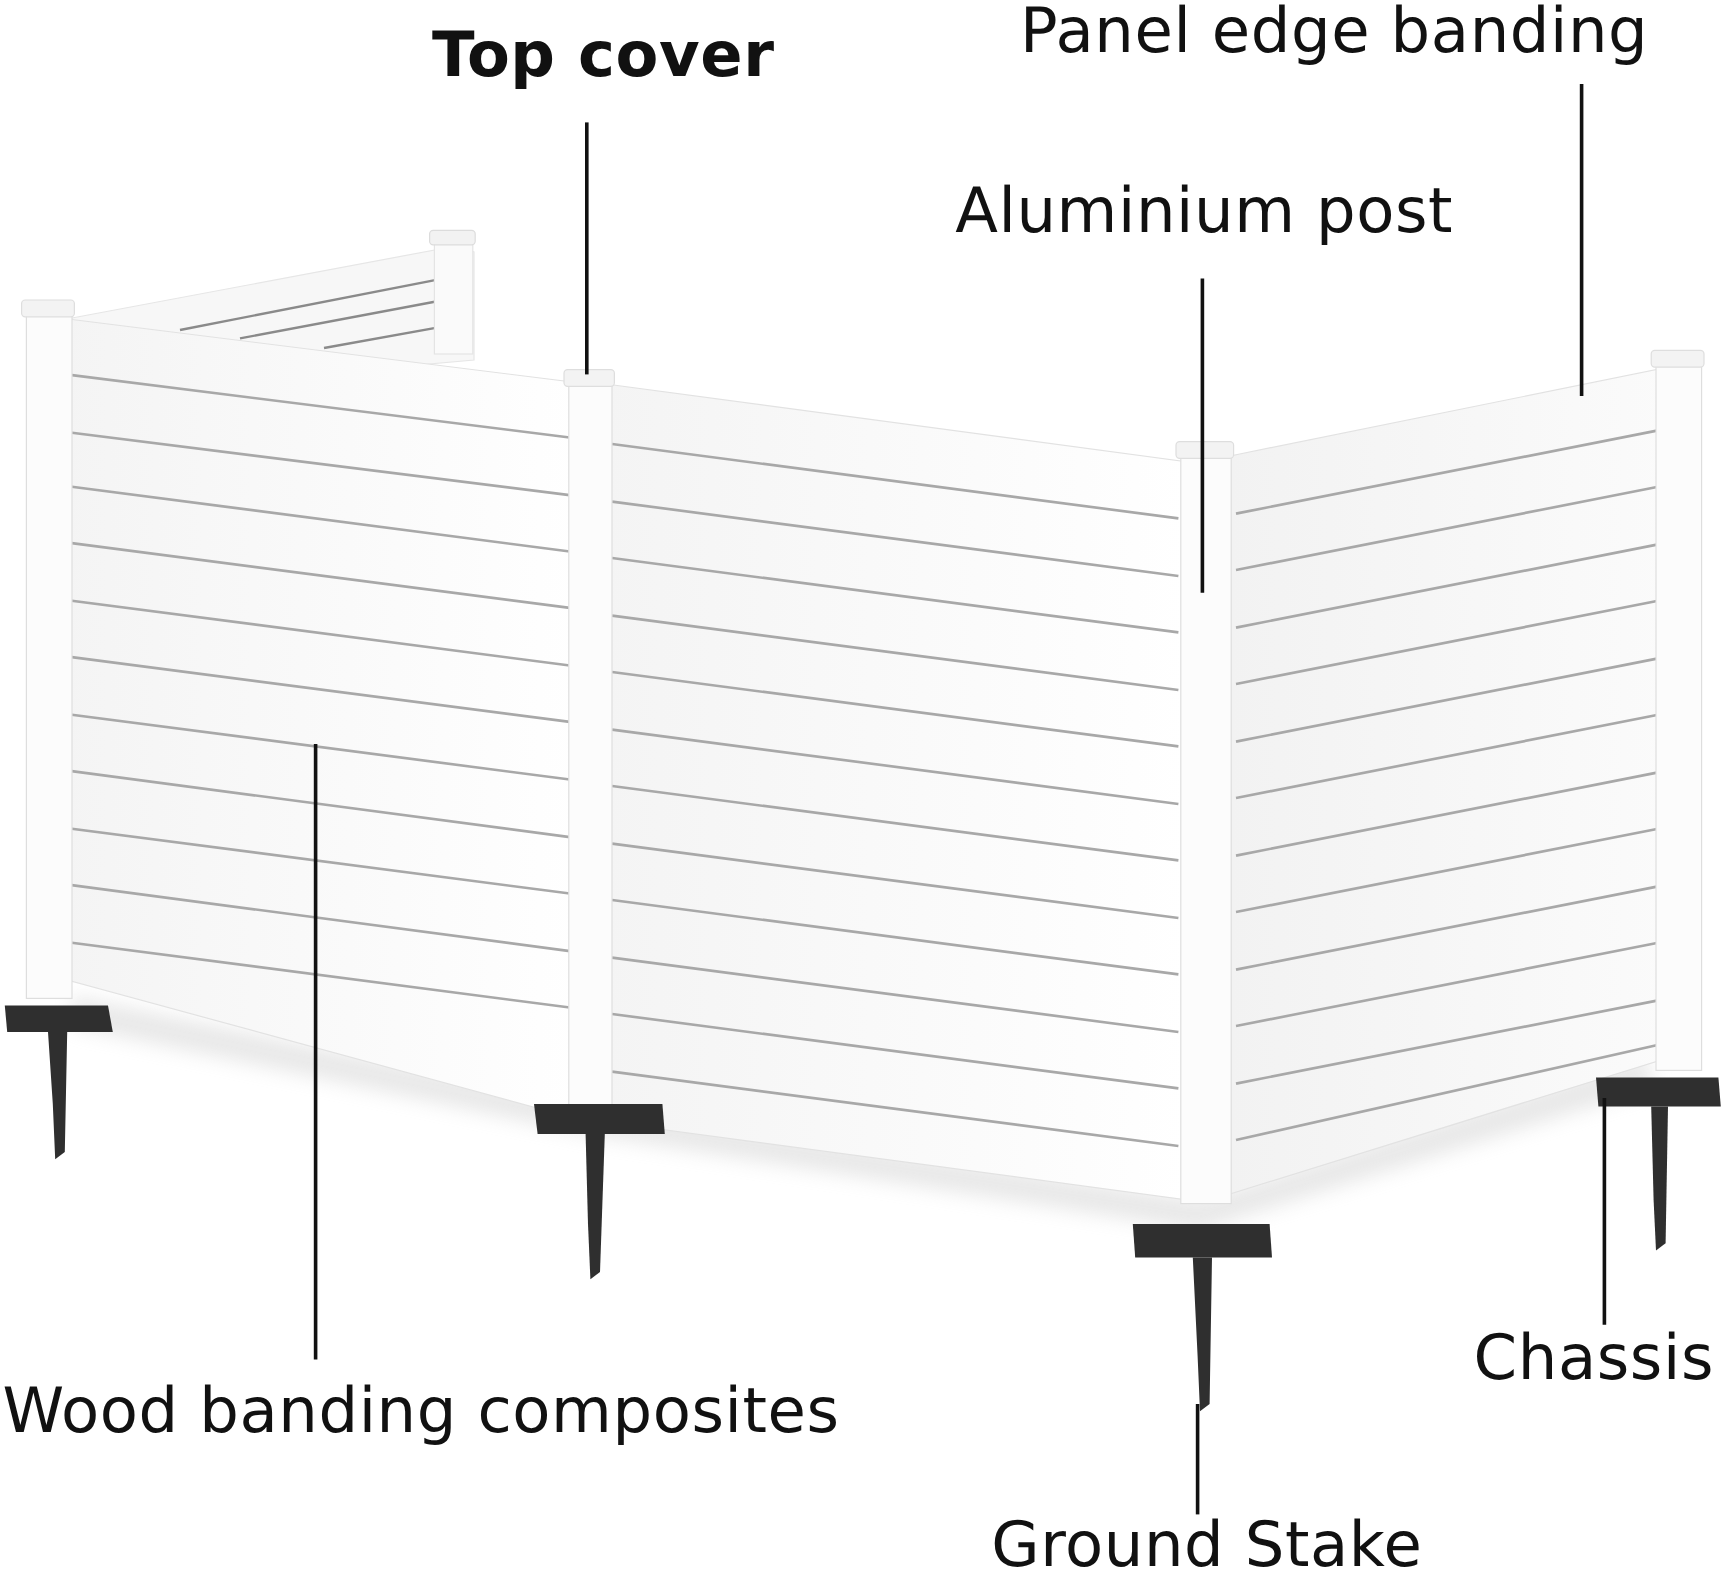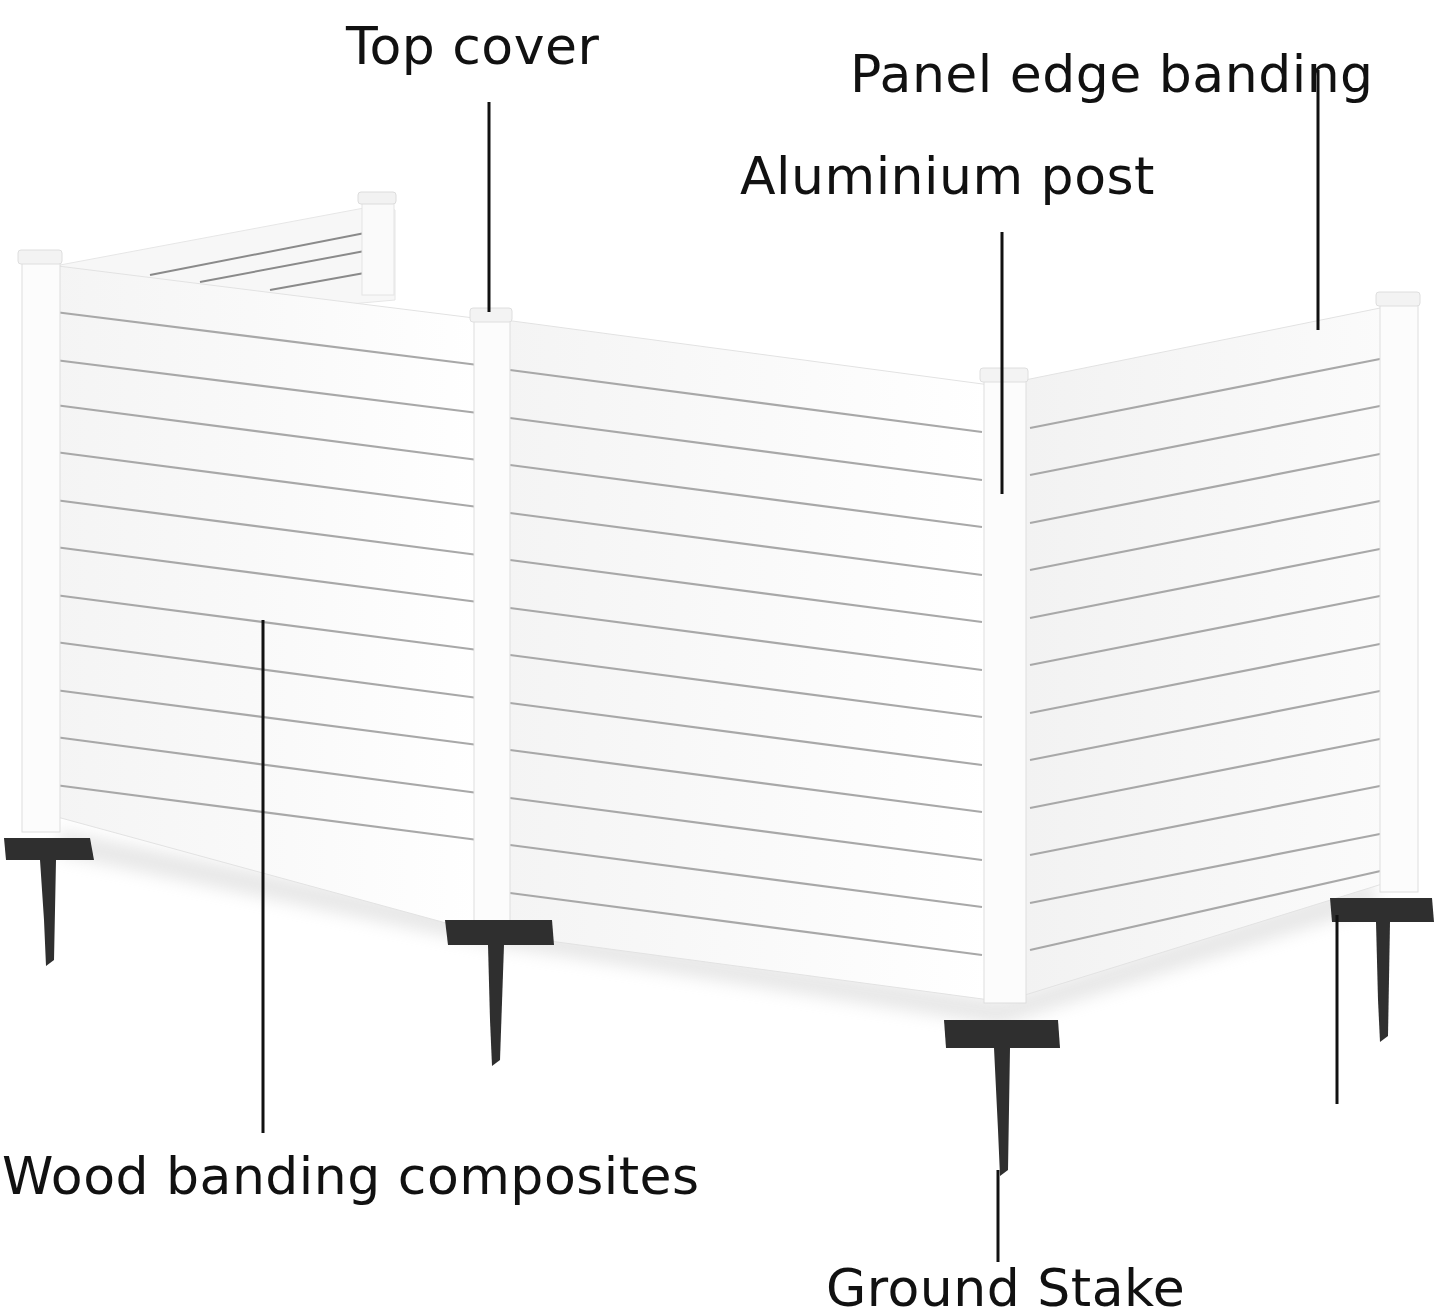--- a/index.html
+++ b/index.html
@@ -124,18 +124,19 @@
     <g stroke="#111111" stroke-width="3">
       <line x1="489" y1="102" x2="489" y2="312"></line>
       <line x1="1318" y1="70" x2="1318" y2="330"></line>
       <line x1="1002" y1="232" x2="1002" y2="494"></line>
       <line x1="263" y1="620" x2="263" y2="1133"></line>
       <line x1="998" y1="1170" x2="998" y2="1262"></line>
       <line x1="1337" y1="915" x2="1337" y2="1104"></line>
     </g>
   </svg>
 
-  <div class="label" style="left:346px; top:20px;">Top cover</div>
-  <div class="label" style="left:850px; top:0px;margin-top:48px;">Panel edge banding</div>
-  <div class="label" style="left:740px; top:150px;text-align:right;">Aluminium post</div>
+  <div class="label" style="left:360px; top:20px;font-weight:bold;">Top cover</div>
+  <div class="label" style="left:850px; top:0px;">Panel edge banding</div>
+  <div class="label" style="left:796px; top:150px;text-align:right;">Aluminium post</div>
   <div class="label" style="left:2px; top:1150px;">Wood banding composites</div>
   <div class="label" style="left:826px; top:1262px;">Ground Stake</div>
+  <div class="label" style="left:1228px; top:1106px;">Chassis</div>
 </div>
 
 </body></html>

